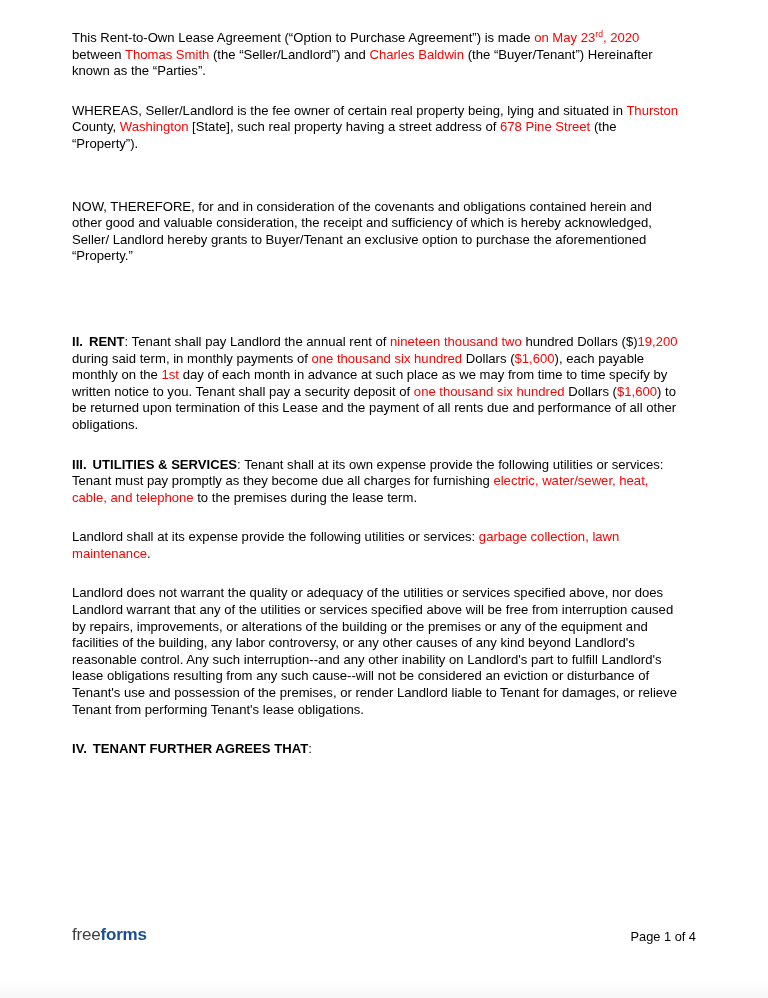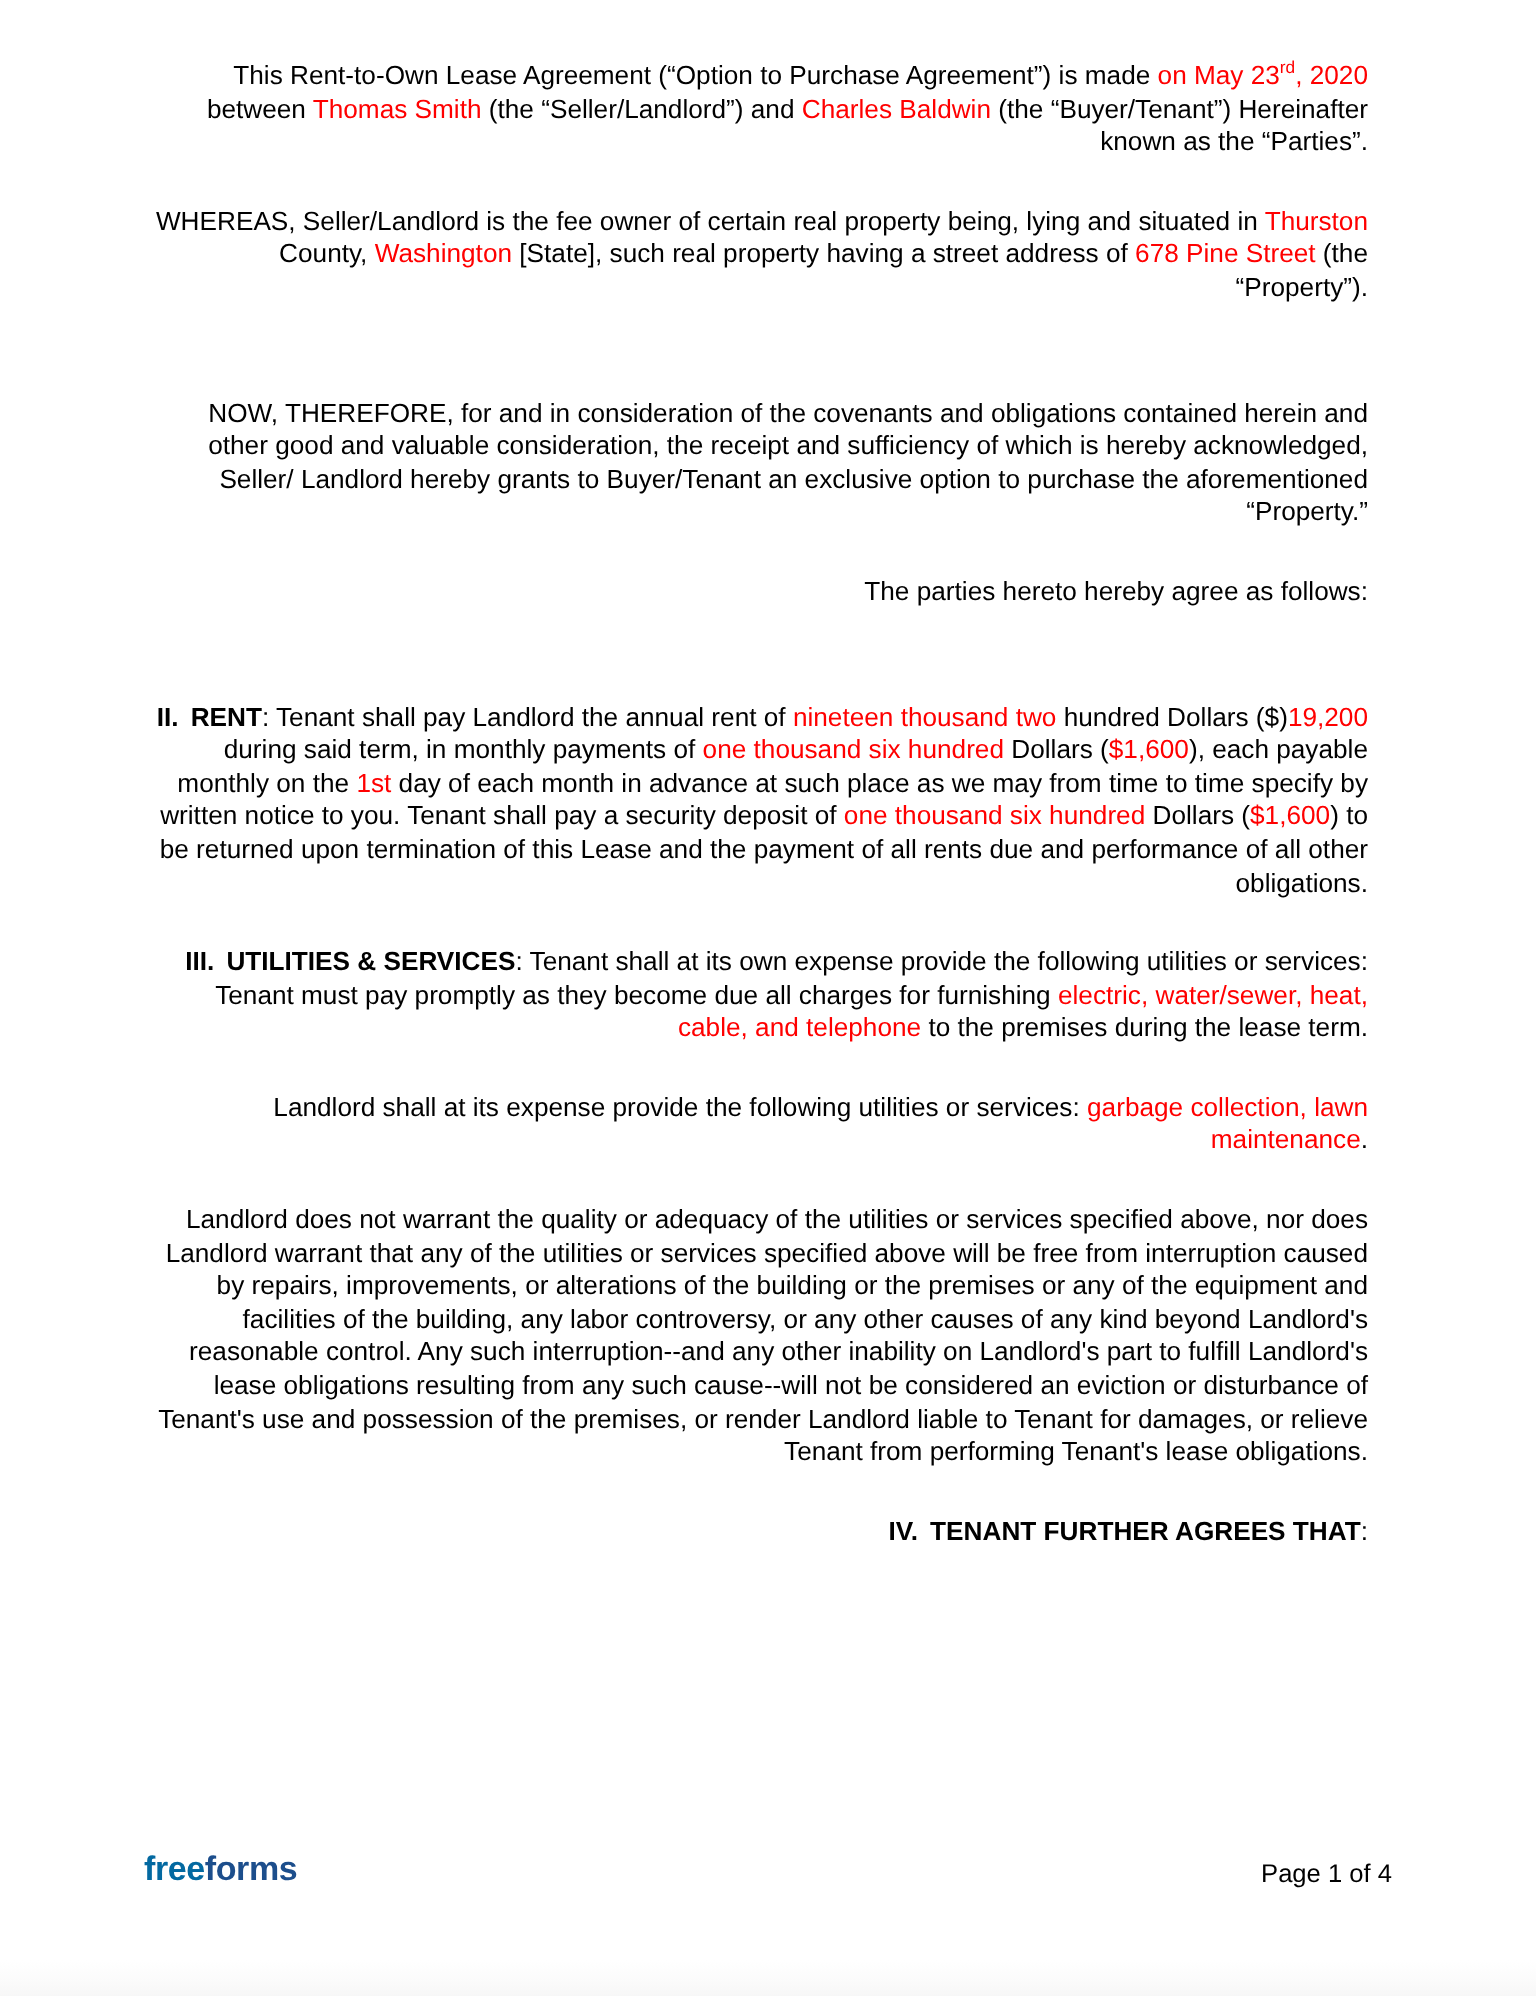--- a/index.html
+++ b/index.html
@@ -41,21 +41,21 @@
     letter-spacing: 0.2px;
     margin: 0;
     padding-top: 60px;
   }
   p.para {
     font-size: 13.1px;
     line-height: 16.6px;
     color: #000000;
     margin: 0;
     padding: 0;
-    text-align: right;
+    text-align: left;
   }
   .gap-lg { height: 23px; }
   .gap-first { height: 30px; }
   .red { color: #FF0000; }
   .bold { font-weight: bold; }
   sup {
     font-size: 0.66em;
     vertical-align: super;
     line-height: 0;
   }
@@ -68,22 +68,22 @@
   }
   .logo {
     position: absolute;
     left: 0;
     top: 0;
     font-size: 17px;
     letter-spacing: -0.2px;
     white-space: nowrap;
   }
   .logo-free {
-    color: #0369a1;
-    font-weight: bold;
+    color: #404040;
+    font-weight: normal;
   }
   .logo-forms {
     color: #1c4e8c;
     font-weight: bold;
     margin-top: 40px;
   }
   .page-number {
     position: absolute;
     right: 0;
     top: 4px;
@@ -113,21 +113,20 @@
 
     <div class="gap-lg"></div>
 
 
     <div class="gap-lg"></div>
 
     <p class="para">NOW, THEREFORE, for and in consideration of the covenants and obligations contained herein and other good and valuable consideration, the receipt and sufficiency of which is hereby acknowledged, Seller/ Landlord hereby grants to Buyer/Tenant an exclusive option to purchase the aforementioned “Property.”</p>
 
     <div class="gap-lg"></div>
 
-    <p class="para">The parties hereto hereby agree as follows:</p>
 
     <div class="gap-lg"></div>
 
 
     <div class="gap-lg"></div>
 
     <p class="para">
       <span class="bold">II.</span><span class="bold" style="margin-left:6px">RENT</span><span>: Tenant shall pay Landlord the annual rent of </span><span class="red">nineteen thousand two</span><span> hundred Dollars ($)</span><span class="red">19,200</span><span> during said term, in monthly payments of </span><span class="red">one thousand six hundred</span><span> Dollars (</span><span class="red">$1,600</span><span>), each payable monthly on the </span><span class="red">1st</span><span> day of each month in advance at such place as we may from time to time specify by written notice to you. Tenant shall pay a security deposit of </span><span class="red">one thousand six hundred</span><span> Dollars (</span><span class="red">$1,600</span><span>) to be returned upon termination of this Lease and the payment of all rents due and performance of all other obligations.</span>
     </p>
 

